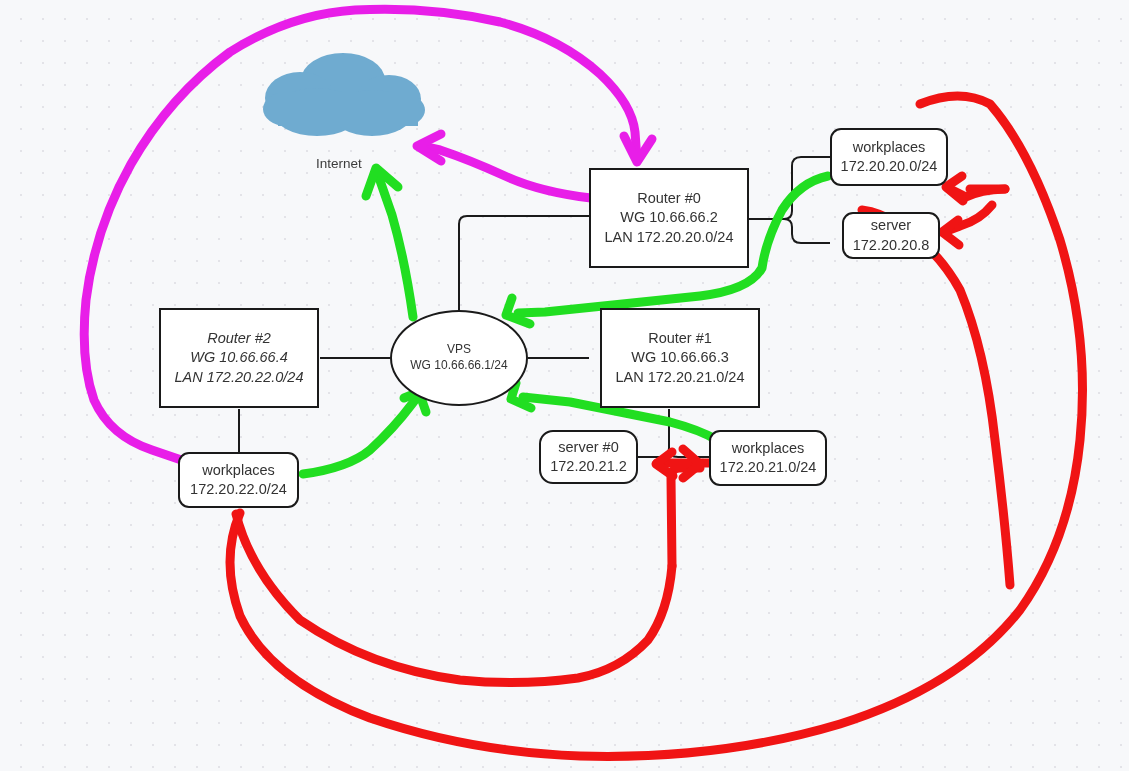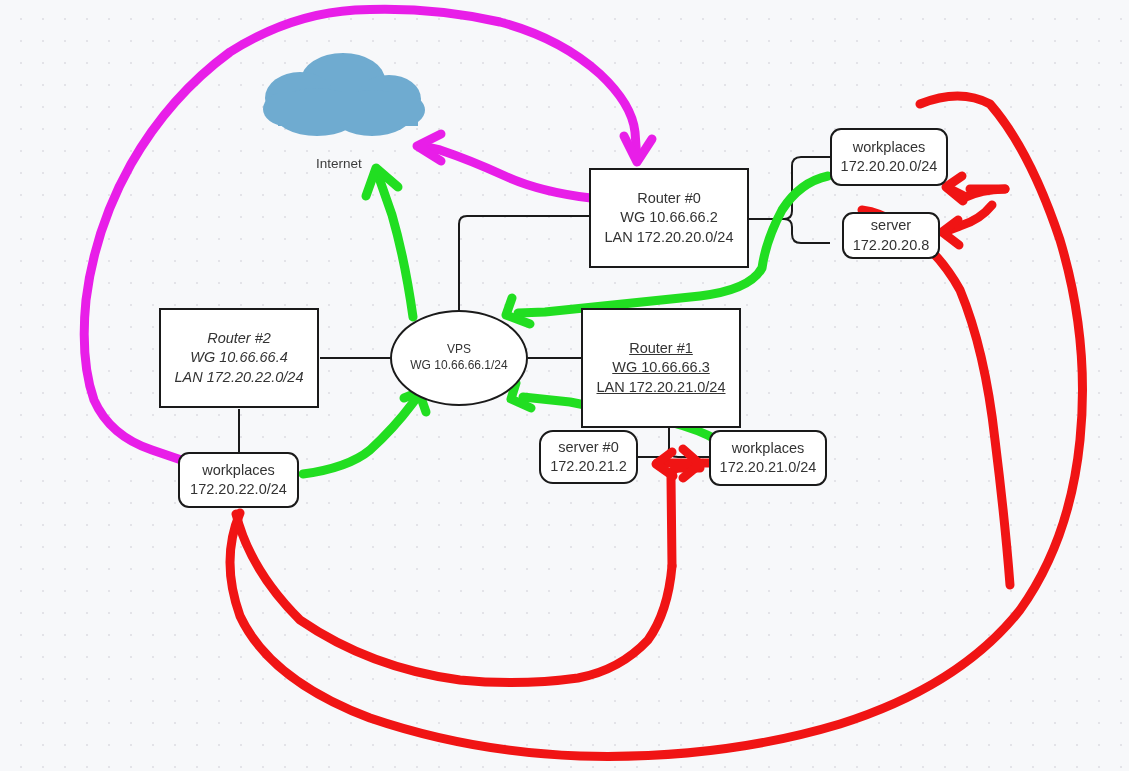--- a/index.html
+++ b/index.html
@@ -169,21 +169,21 @@
     <span class="ln">VPS</span>
     <span class="ln">WG 10.66.66.1/24</span>
   </div>
 
   <div class="node rect-node" style="left:589px; top:168px; width:160px; height:100px;">
     <span class="ln">Router #0</span>
     <span class="ln">WG 10.66.66.2</span>
     <span class="ln">LAN 172.20.20.0/24</span>
   </div>
 
-  <div class="node rect-node" style="left:581px; top:308px; width:160px; height:120px;text-decoration:underline;">
+  <div class="node rect-node" style="left:600px; top:308px; width:160px; height:100px;">
     <span class="ln">Router #1</span>
     <span class="ln">WG 10.66.66.3</span>
     <span class="ln">LAN 172.20.21.0/24</span>
   </div>
 
   <div class="node rect-node" style="left:159px; top:308px; width:160px; height:100px;font-style:italic;">
     <span class="ln">Router #2</span>
     <span class="ln">WG 10.66.66.4</span>
     <span class="ln">LAN 172.20.22.0/24</span>
   </div>

